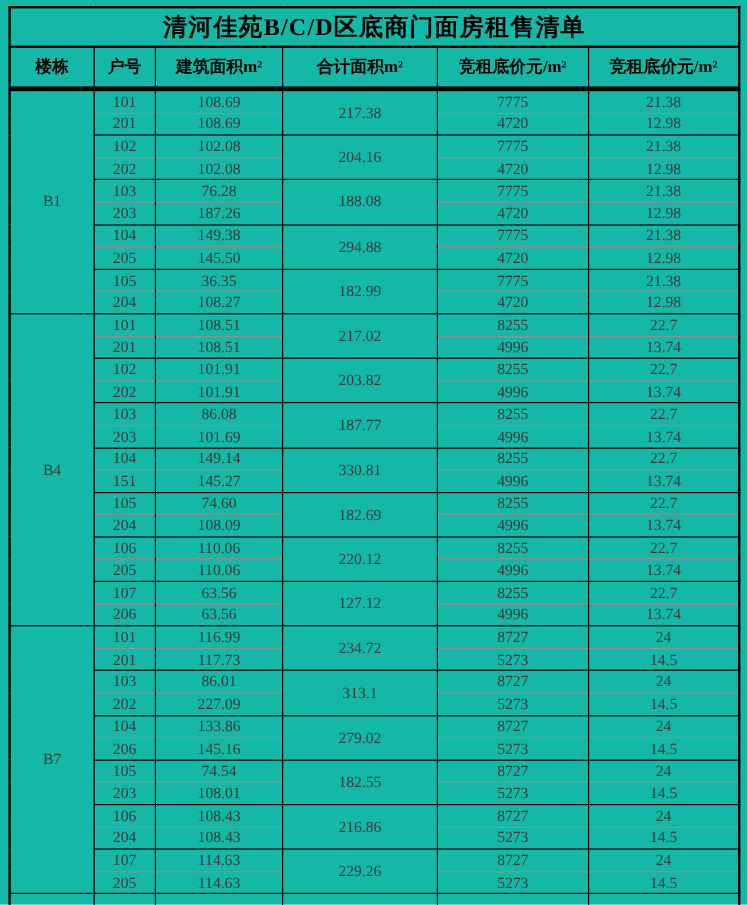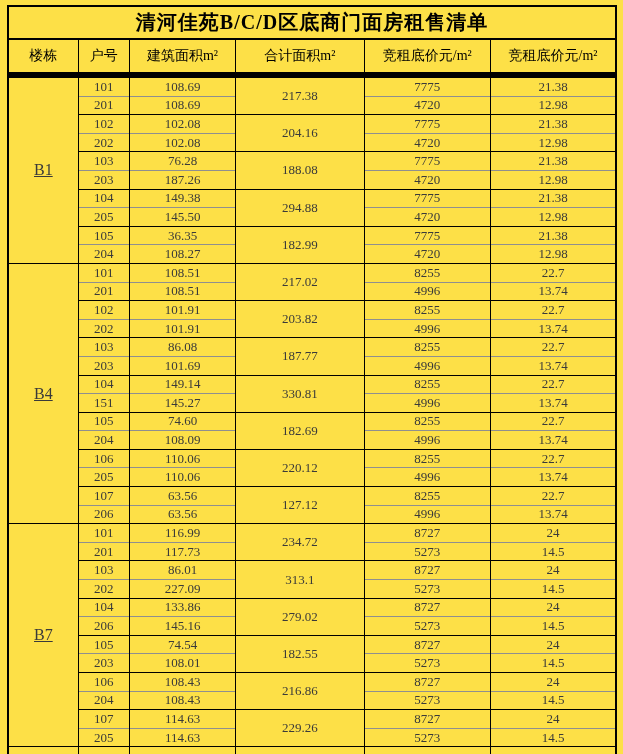--- a/index.html
+++ b/index.html
@@ -8,21 +8,21 @@
     width: 623px;
     height: 754px;
     overflow: hidden;
     background: #ffffff;
     font-family: "Liberation Serif", "DejaVu Serif", serif;
   }
   .page {
     position: relative;
     width: 623px;
     height: 754px;
-    background: #fde047;
+    background: #14b8a6;
   }
   table.tbl {
     position: absolute;
     left: 7px;
     top: 5px;
     width: 610px;
     border-collapse: collapse;
     table-layout: fixed;
     border: 2px solid #000000;
   }
@@ -39,33 +39,32 @@
     height: 31px;
     font-size: 20px;
     font-weight: bold;
     color: #000000;
     letter-spacing: 1px;
     border-bottom: 2px solid #000000;
   }
   td.hdr {
     height: 32px;
     font-size: 14px;
-    font-weight: normal;
+    font-weight: bold;
     color: #000000;
-    border-bottom: 6px solid #000000;
+    border-bottom: 4px solid #000000;
   }
   tbody td {
     height: 17.6px;
     font-size: 13px;
     color: #3a3a3a;
   }
   tbody td.bld {
-    font-size: 16px;
+    font-size: 13px;
     color: #3a3a3a;
-    text-decoration: underline;
   }
   tr.r1 td { border-top: 1px solid #000000; }
   tr.r2 td { border-top: 1px solid #8f8f8f; }
   tr.partial td { height: 14px; }
 </style>
 </head>
 <body>
 
 <div class="page">
   <table class="tbl">

